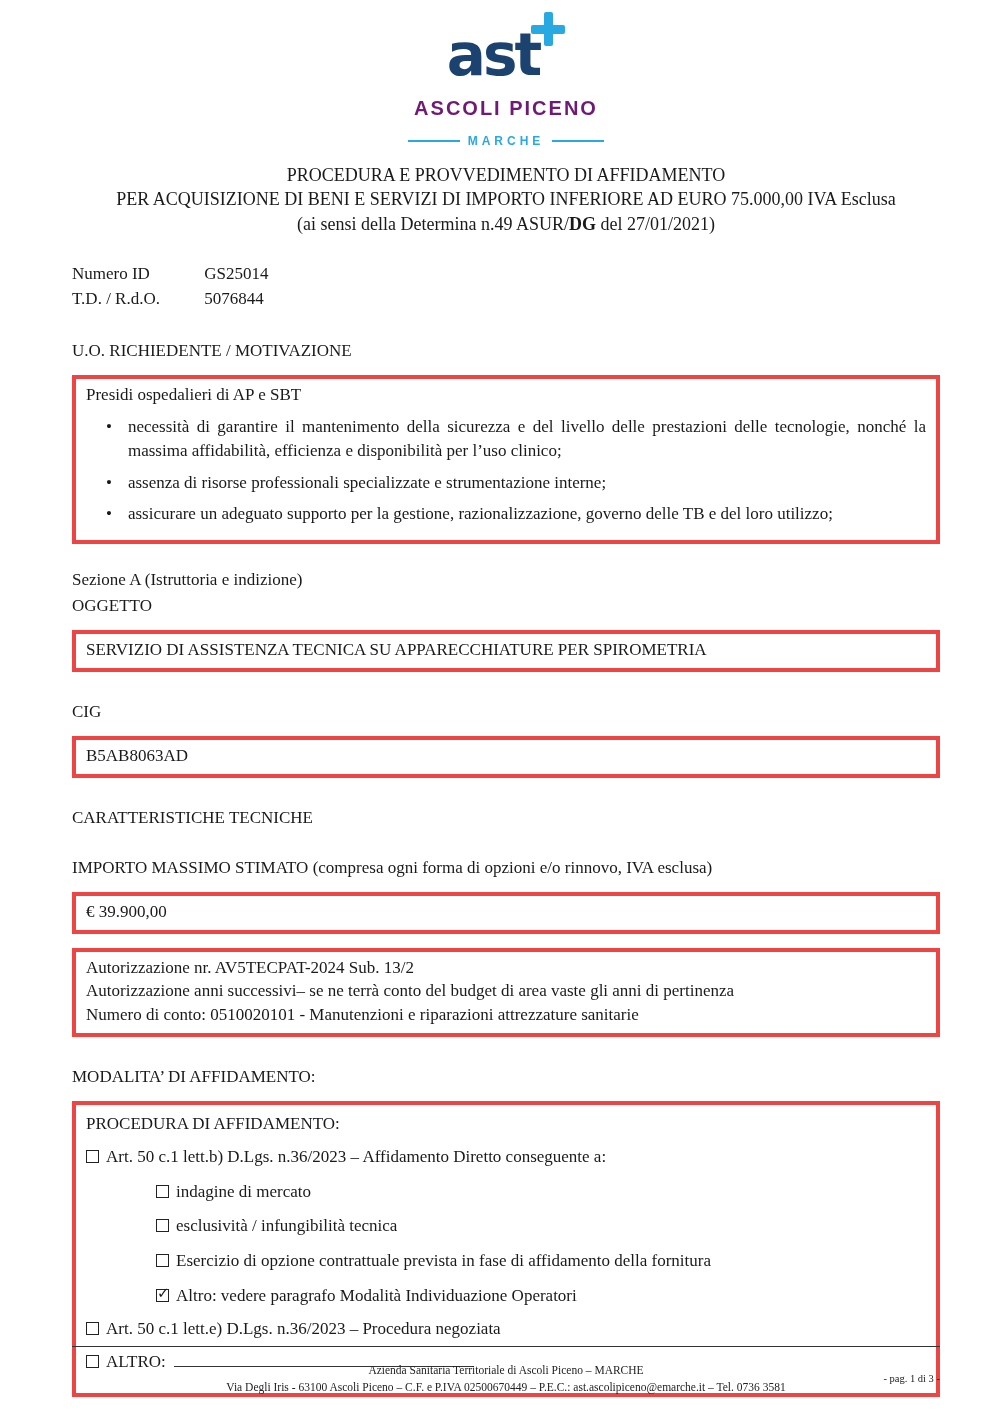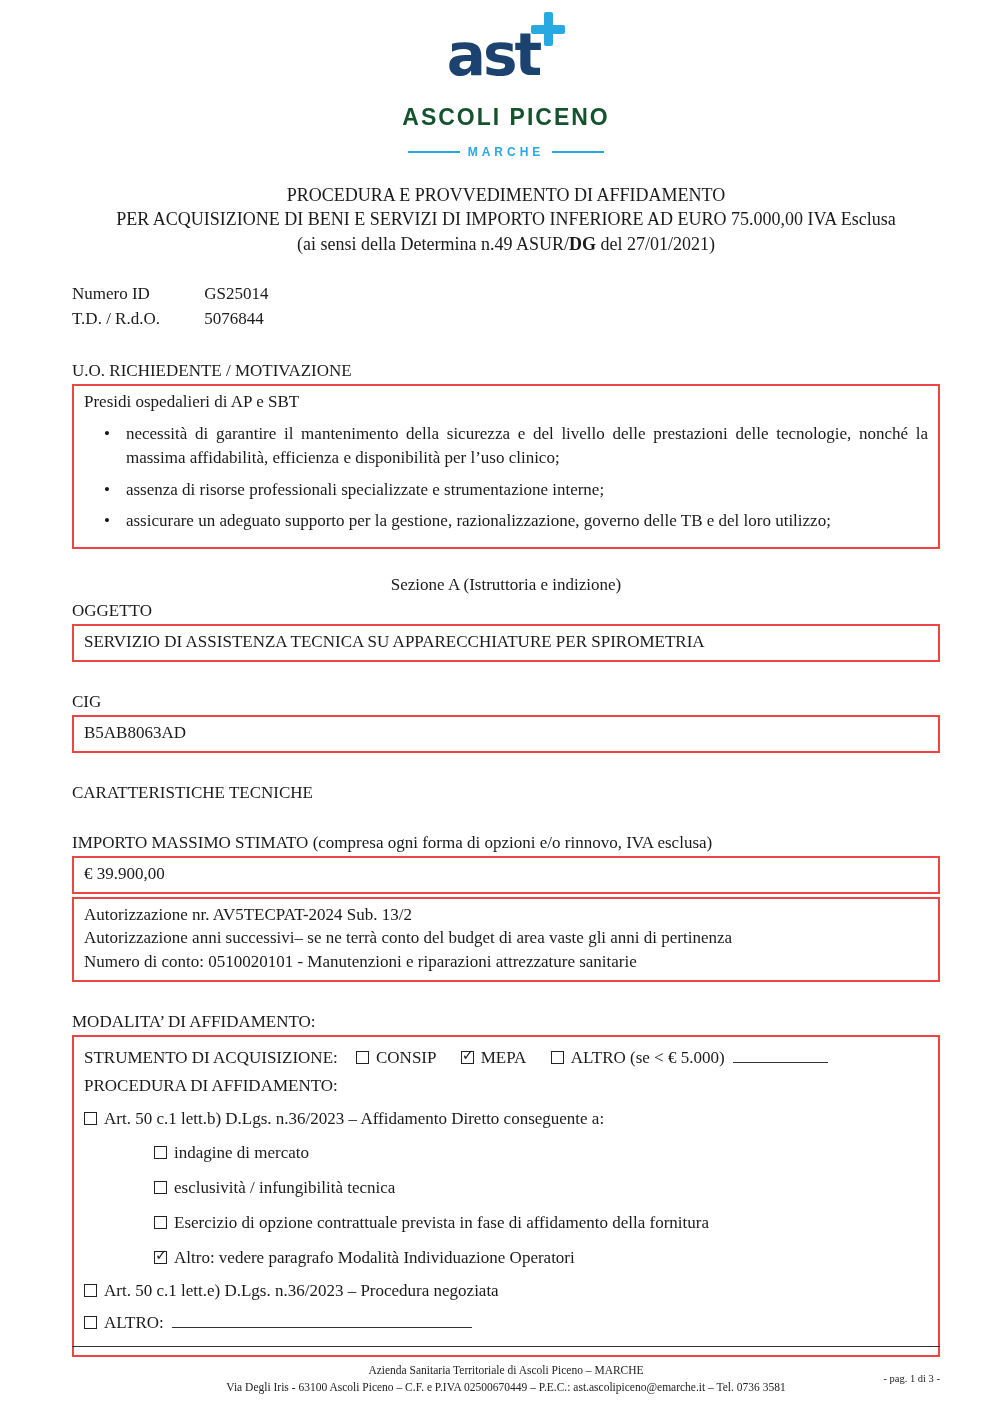--- a/index.html
+++ b/index.html
@@ -42,54 +42,54 @@
     content: ""; position: absolute; left: 13px; top: 0;
     width: 9px; height: 34px; background: #29a9e1; border-radius: 2px;
   }
   .logo-plus::after {
     content: ""; position: absolute; left: 0; top: 13px;
     width: 34px; height: 9px; background: #29a9e1; border-radius: 2px;
   }
   .logo-city {
     font-family: "Liberation Sans", sans-serif;
     font-weight: bold;
-    color: #14532d;
-    font-size: 23px;
+    color: #701a75;
+    font-size: 20px;
     letter-spacing: 2px;
-    margin-top: 20px;
+    margin-top: 13px;
   }
   .logo-region-row {
     display: flex; align-items: center; justify-content: center;
     gap: 8px; margin-top: 14px;
     font-family: "Liberation Sans", sans-serif;
     color: #29a9e1; font-size: 12px; letter-spacing: 4px; font-weight: bold;
   }
   .logo-line { width: 52px; height: 2px; background: #29a9e1; }
 
   
-  .title-block { text-align: center; font-size: 18px; line-height: 1.35; margin-top: 24px; }
+  .title-block { text-align: center; font-size: 18px; line-height: 1.35; margin-top: 15px; }
   .title-bold { font-weight: bold; }
 
   
   .pratica-block { margin-top: 26px; line-height: 1.45; }
   .kv-label { display: inline-block; width: 128px; }
 
   
   .sec-heading { margin-top: 30px; }
   .box {
-    border: 2px solid #ef4444;
+    border: 4px solid #ef4444;
     padding: 4px 10px 6px 10px;
-    margin-top: 3px;
+    margin-top: 14px;
     line-height: 1.4;
   }
   .bullet-row { display: flex; gap: 16px; margin: 8px 0 8px 20px; }
   .bullet-dot { flex: 0 0 auto; }
   .bullet-text { flex: 1; text-align: justify; }
 
-  .sezione-a { text-align: center; margin-top: 26px; }
+  .sezione-a { margin-top: 26px; }
   .sec-heading.tight { margin-top: 6px; }
 
   
   .cbx {
     display: inline-block;
     width: 13px; height: 13px;
     border: 1px solid #222;
     position: relative;
     top: 1px;
     margin-right: 7px;
@@ -211,26 +211,20 @@
 
   <div class="box">
     <div>Autorizzazione nr. AV5TECPAT-2024 Sub. 13/2</div>
     <div>Autorizzazione anni successivi– se ne terrà conto del budget di area vaste gli anni di pertinenza</div>
     <div>Numero di conto: 0510020101 - Manutenzioni e riparazioni attrezzature sanitarie</div>
   </div>
 
   <div class="sec-heading">MODALITA’ DI AFFIDAMENTO:</div>
   <div class="box modalita-box">
 
-    <div class="strumento-row">
-      <span class="strumento-label">STRUMENTO DI ACQUISIZIONE:</span>
-      <span class="strumento-opt"><span class="cbx" data-checked="false"></span><span>CONSIP</span></span>
-      <span class="strumento-opt"><span class="cbx" data-checked="true"></span><span>MEPA</span></span>
-      <span class="strumento-opt"><span class="cbx" data-checked="false"></span><span>ALTRO (se &lt; € 5.000)</span><span class="blank-line blank-sm"></span></span>
-    </div>
 
     <div>PROCEDURA DI AFFIDAMENTO:</div>
 
     <div class="cbx-row">
       <span class="cbx" data-checked="false"></span><span>Art. 50 c.1 lett.b) D.Lgs. n.36/2023 – Affidamento Diretto conseguente a:</span>
     </div>
     <div class="cbx-row indent-1">
       <span class="cbx" data-checked="false"></span><span>indagine di mercato</span>
     </div>
     <div class="cbx-row indent-1">

